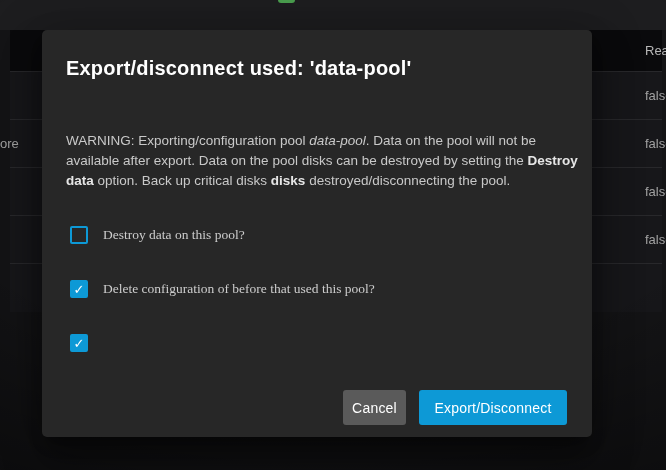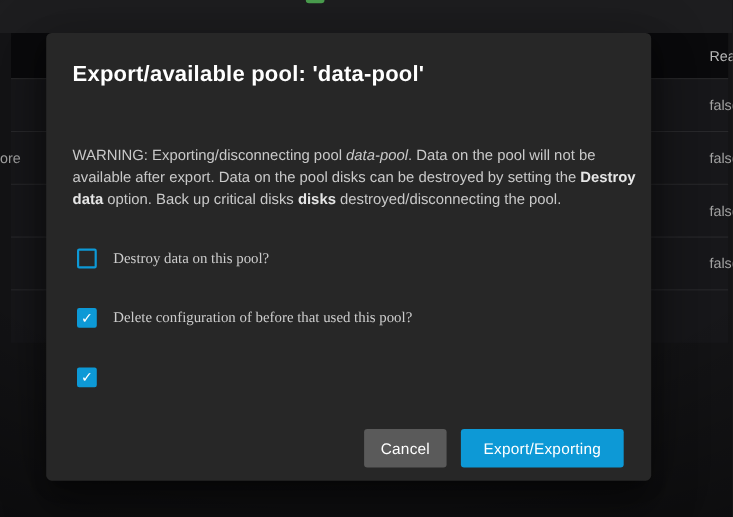--- a/index.html
+++ b/index.html
@@ -94,21 +94,21 @@
   .actions {
     position: absolute; right: 25px; top: 360px;
     display: flex; gap: 13px;
   }
   .btn {
     height: 35px; border: none; border-radius: 3px;
     font-family: inherit; font-size: 14px; font-weight: 500;
     color: #ffffff; cursor: pointer; letter-spacing: .2px;
     display: inline-flex; align-items: center; justify-content: center;
   }
-  .btn-cancel { width: 75px; background: #5a5a5a; }
+  .btn-cancel { width: 63px; background: #5a5a5a; }
   .btn-confirm { width: 148px; background: #0d99d6; }
 </style>
 </head>
 <body>
 
 <div class="backdrop">
   <div class="bg-table">
     <div class="bg-table-header">
       <span class="bg-header-cell">Read</span>
     </div>
@@ -139,23 +139,23 @@
   </div>
 </div>
   </div>
   <div class="topbar">
     <span class="logo-sliver"></span>
   </div>
   <div class="vignette"></div>
 </div>
 
 <div class="dialog">
-  <h1 class="dialog-title">Export/available pool: 'data-pool'</h1>
+  <h1 class="dialog-title">Export/disconnect used: 'data-pool'</h1>
 
-  <p class="warning"><span>WARNING: Exporting/disconnecting pool </span><span class="italic">data-pool</span><span>. Data on the pool will not be available after export. Data on the pool disks can be destroyed by setting the </span><span class="bold">Destroy data</span><span> option. Back up critical disks </span><span class="bold">disks</span><span> destroyed/disconnecting the pool.</span></p>
+  <p class="warning"><span>WARNING: Exporting/configuration pool </span><span class="italic">data-pool</span><span>. Data on the pool will not be available after export. Data on the pool disks can be destroyed by setting the </span><span class="bold">Destroy data</span><span> option. Back up critical disks </span><span class="bold">disks</span><span> destroyed/disconnecting the pool.</span></p>
 
   <div id="cb-list">
   <div class="cb-row" style="top: 194px;">
     <span class="cb-box"></span>
     <span class="cb-label"><span class="cb-label-text">Destroy data on this pool?</span><span class="cb-required"></span></span>
   </div>
 
   <div class="cb-row" style="top: 248px;">
     <span class="cb-box checked">
           <span class="cb-check">✓</span>
@@ -165,15 +165,15 @@
 
   <div class="cb-row" style="top: 302px;">
     <span class="cb-box checked">
           <span class="cb-check">✓</span>
         </span>
   </div>
 </div>
 
   <div class="actions">
     <button class="btn btn-cancel">Cancel</button>
-    <button class="btn btn-confirm">Export/Exporting</button>
+    <button class="btn btn-confirm">Export/Disconnect</button>
   </div>
 </div>
 
 </body></html>

